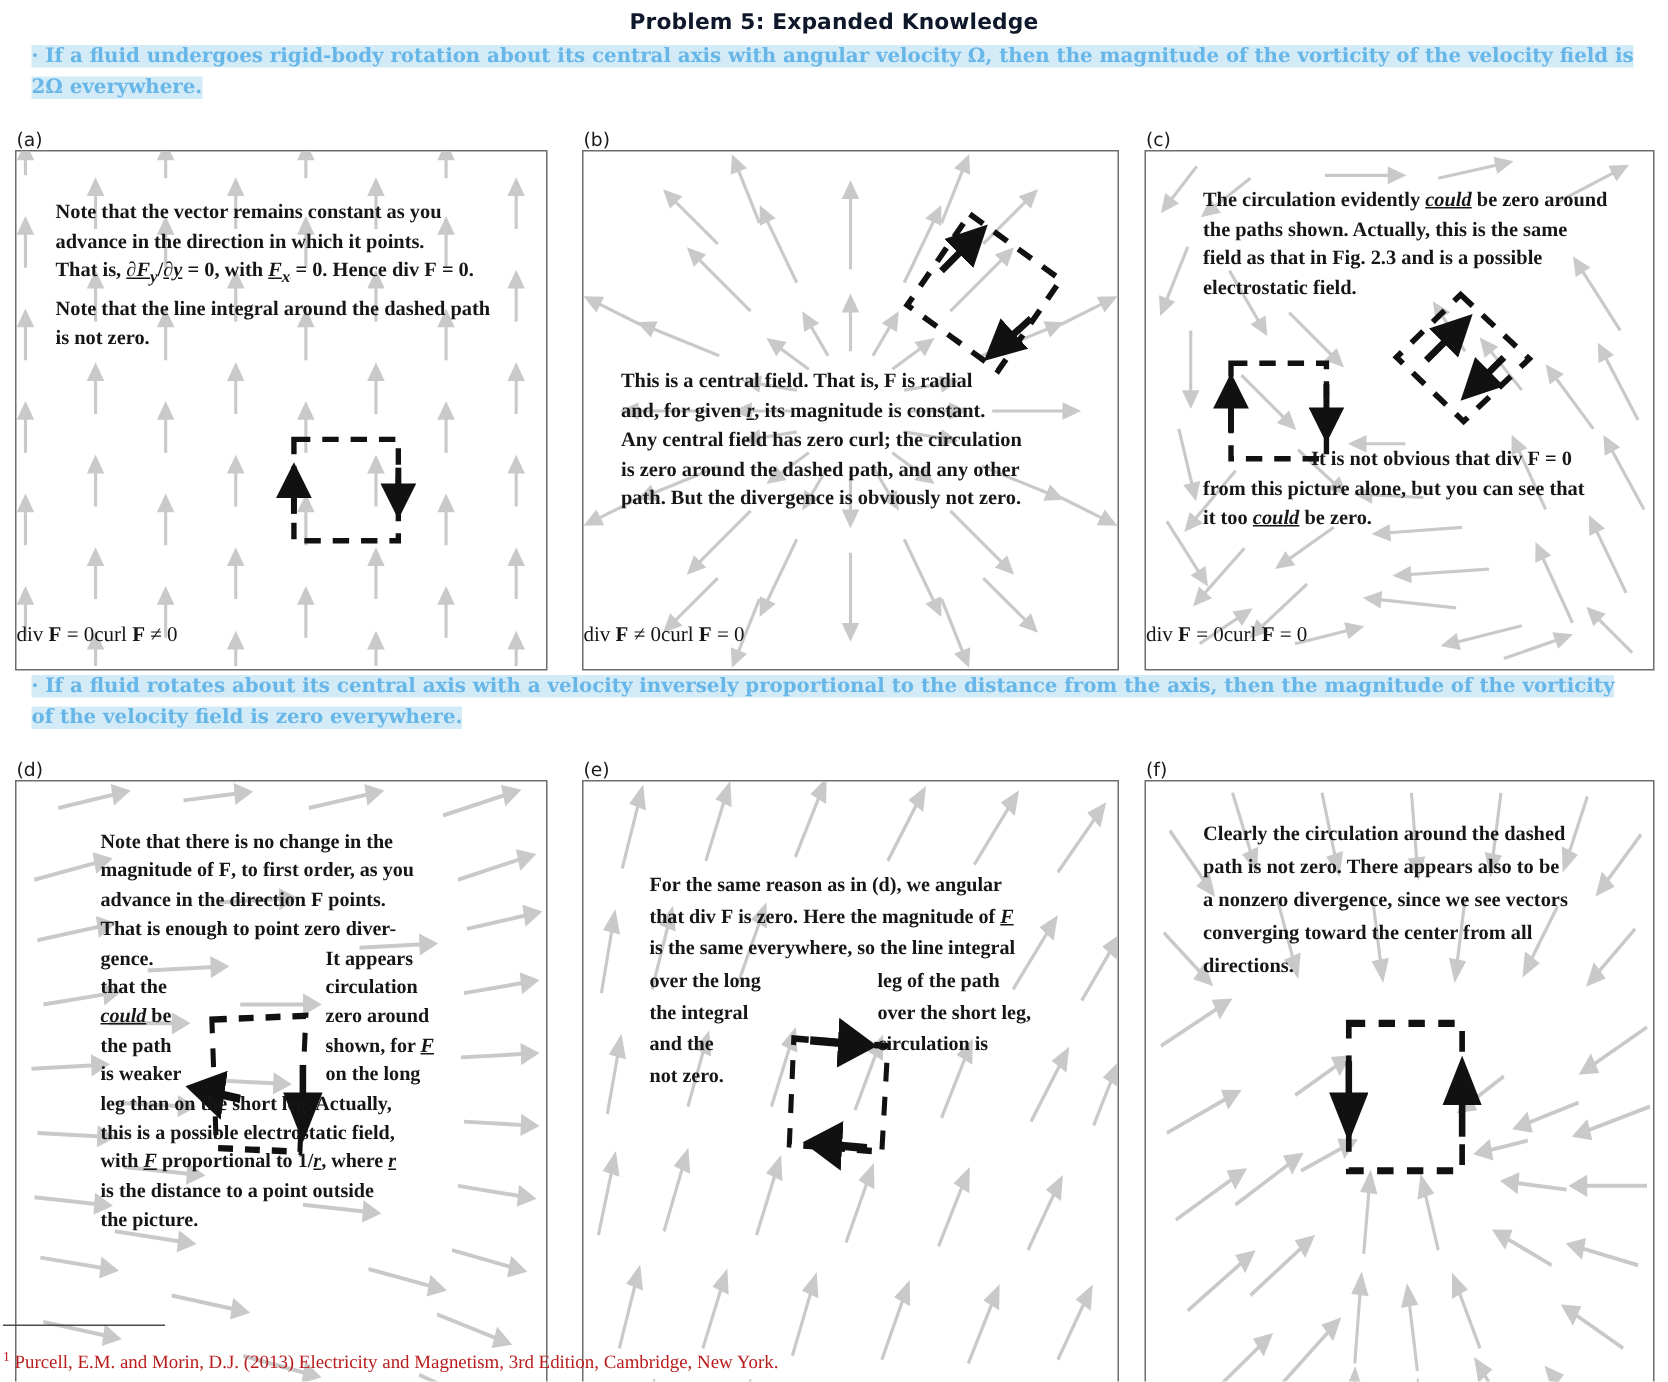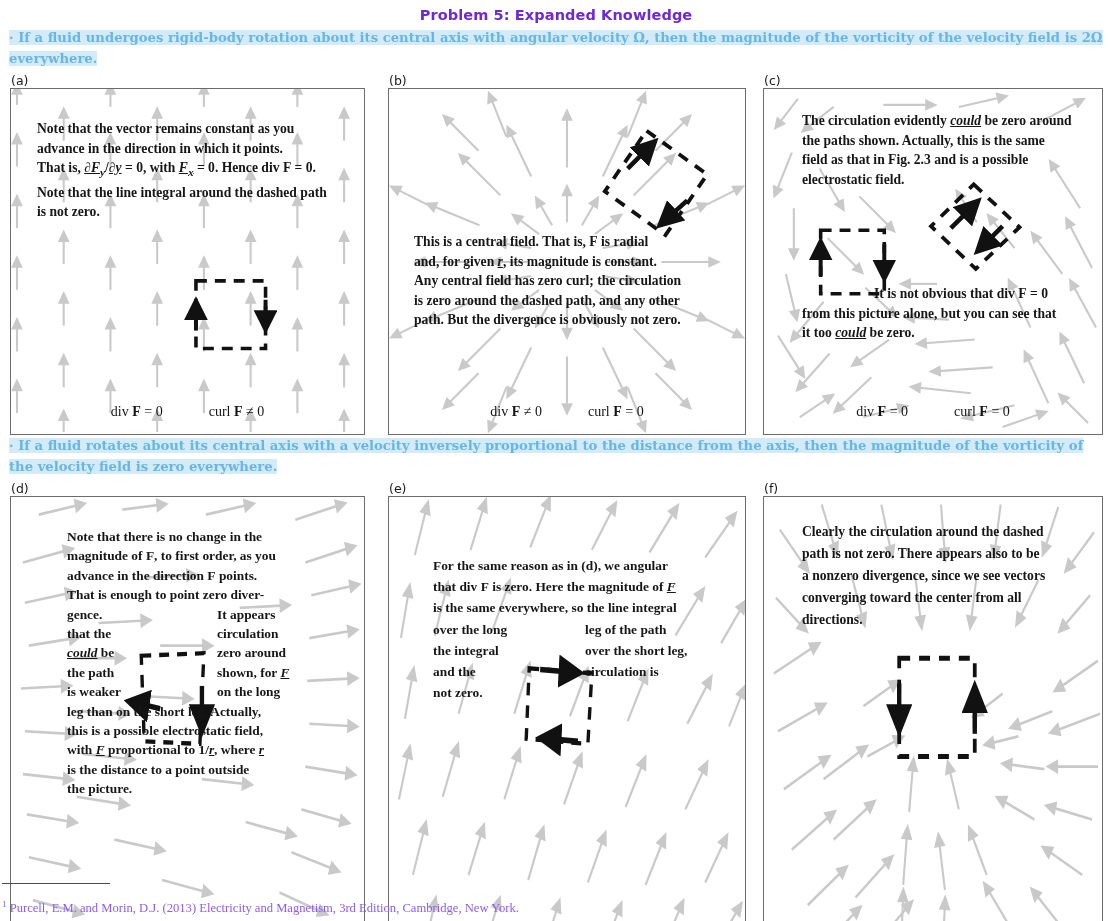--- a/index.html
+++ b/index.html
@@ -15,36 +15,36 @@
     overflow: hidden;
     position: relative;
   }
 
   
   #doc-title {
     text-align: center;
     font-family: "DejaVu Sans", sans-serif;
     font-size: 14.5px;
     font-weight: bold;
-    color: #6d28d9;
+    color: #0f172a;
     padding-top: 5px;
     letter-spacing: 0.1px;
     height: 26px;
     line-height: 21px;
   }
 
   
   .statement {
     font-family: "DejaVu Serif", serif;
     font-weight: bold;
     font-size: 13.2px;
     line-height: 20.5px;
     color: #67b6e8;
     padding: 0 2px 0 5px;
-    margin: 4px;
+    margin: 16px;
   }
   .statement .hl {
     background: #d3eaf7;
     box-decoration-break: clone;
     -webkit-box-decoration-break: clone;
   }
   #statement-1 { margin-top: 2px; }
   #statement-2 { margin-top: 1px; }
 
   
@@ -100,22 +100,20 @@
   .panel-text i { font-style: italic; text-decoration: underline; }
   .panel-text b { font-weight: bold; }
 
   
   .formula-row {
     position: absolute;
     bottom: 14px;
     left: 0; width: 100%;
     z-index: 3;
     display: flex;
-    justify-content: center;
-    gap: 46px;
     font-family: "Liberation Serif", serif;
     font-size: 14px;
     color: #141414;
   }
 
   
   #panel-a-text {
     position: absolute;
     left: 26px; top: 30px;
     width: 305px;
@@ -185,21 +183,21 @@
     padding-left: 2px;
   }
   #footnote-rule {
     width: 108px; height: 0;
     border-top: 1.1px solid #4a4a4a;
     margin-bottom: 13px;
   }
   #footnote-text {
     font-family: "Liberation Serif", serif;
     font-size: 12.6px;
-    color: #8b5cf6;
+    color: #b91c1c;
     line-height: 14px;
   }
   #footnote-text sup { font-size: 9px; }
 </style>
 </head>
 <body>
 
 <div id="doc-title">Problem 5: Expanded Knowledge</div>
 
 <p class="statement" id="statement-1"><span class="hl"><span>·</span>

